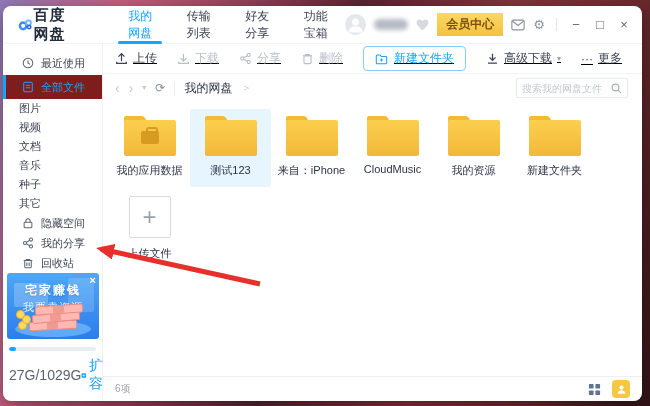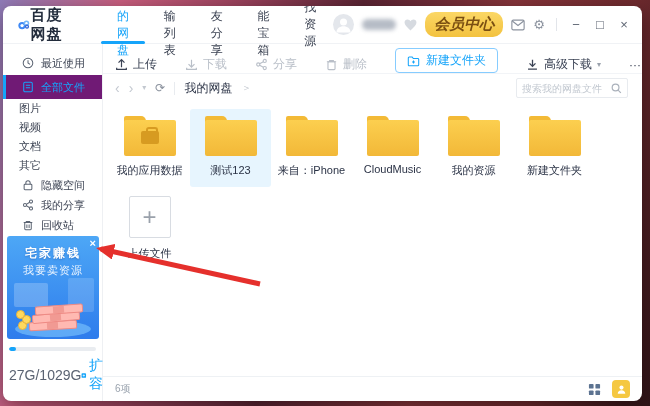--- a/index.html
+++ b/index.html
@@ -26,40 +26,40 @@
   .tab.active { color:#15a4fa; }
   .tab.active::after { content:""; position:absolute; left:50%; bottom:0;
     transform:translateX(-50%); width:44px; height:3px; background:#15a4fa;
     border-radius:2px; }
   .header-right { margin-left:auto; display:flex; align-items:center; gap:8px; }
   .avatar { width:21px; height:21px; border-radius:50%; background:#e4e7ec;
     display:flex; align-items:center; justify-content:center; overflow:hidden; }
   .name-blur { width:34px; height:11px; border-radius:6px; background:#b6bcc6;
     filter:blur(2px); }
   .member-pill { background:linear-gradient(180deg,#fbd765,#f3c23f);
-    color:#7a4f12; font-size:15px; font-weight:bold; padding:3px 9px;
-    border-radius:10px; cursor:pointer; white-space:nowrap;font-style:italic; }
+    color:#7a4f12; font-size:12px; font-weight:bold; padding:3px 9px;
+    border-radius:0; cursor:pointer; white-space:nowrap; }
   .hicon { color:#8b929e; font-size:13px; line-height:1; cursor:pointer;
     display:flex; align-items:center; }
   .vsep { width:1px; height:13px; background:#e2e5ea; margin:0 3px; }
   .winbtn { color:#5f6673; font-size:13px; width:16px; text-align:center;
     cursor:pointer; line-height:1; }
   
   .content { flex:1; display:flex; min-height:0; }
   .sidebar { width:100px; flex:0 0 100px; border-right:1px solid #eef0f3;
     display:flex; flex-direction:column; }
   .main { flex:1; display:flex; flex-direction:column; min-width:0; }
   
   .nav { padding-top:7px; }
   .side-item { display:flex; align-items:center; gap:7px; height:20px;
     padding-left:19px; font-size:11px; color:#3c4353; cursor:pointer;
     position:relative; white-space:nowrap; }
   .side-item.tall { height:24px; }
   .side-item.sub { padding-left:16px; height:19px; }
-  .side-item.active { background:#701a75; color:#15a4fa; }
+  .side-item.active { background:#7f1d1d; color:#15a4fa; }
   .side-item.active::before { content:""; position:absolute; left:0; top:0;
     bottom:0; width:3px; background:#15a4fa; }
   .side-item svg { flex:0 0 auto; }
   .ad { margin:6px 4px 4px; width:92px; height:103px; border-radius:3px;
     background:linear-gradient(180deg,#4da7f6,#2e7cec); position:relative;
     overflow:hidden; text-align:center; color:#fff; cursor:pointer; margin-top:auto; }
   .ad-close { position:absolute; top:1px; right:3px; font-size:11px;
     font-weight:bold; color:#fff; cursor:pointer; line-height:1.2; }
   .ad-title { margin-top:9px; font-size:12px; font-weight:bold;
     letter-spacing:2px; text-shadow:0 1px 2px rgba(20,60,140,.4); }
@@ -78,22 +78,22 @@
     width:11px; background:#f19a93; }
   .coin { position:absolute; width:9px; height:9px; border-radius:50%;
     background:#ffd95e; border:1px solid #e9b23a; }
   .storage { padding:4px 6px 8px; }
   .bar { height:4px; background:#e9ecf0; border-radius:2px; overflow:hidden; }
   .bar-fill { height:100%; width:8%; background:#15a4fa; border-radius:2px; }
   .storage-row { display:flex; justify-content:space-between; align-items:center;
     margin-top:6px; font-size:14px; color:#5a6372; }
   .expand { color:#15a4fa; cursor:pointer; display:flex; gap:2px; align-items:center; }
   
-  .toolbar { height:30px; flex:0 0 30px; display:flex; align-items:flex-end;
-    padding:0 12px; gap:28px; border-bottom:1px solid #f2f4f7; }
+  .toolbar { height:30px; flex:0 0 30px; display:flex; align-items:center;
+    padding:0 12px; gap:20px; border-bottom:1px solid #f2f4f7;text-decoration:underline; }
   .tool { display:flex; align-items:center; gap:5px; font-size:12px;
     color:#3a4254; cursor:pointer; white-space:nowrap; }
   .tool.disabled { color:#b9bfc8; cursor:default; }
   .newfolder-btn { display:flex; align-items:center; gap:6px; font-size:12px;
     color:#15a4fa; border:1px solid #86ccff; border-radius:4px; padding:3px 11px;
     background:#fff; cursor:pointer; white-space:nowrap; }
   .caret { font-size:8px; color:#9aa1ac; }
   
   .crumbrow { height:28px; flex:0 0 28px; display:flex; align-items:center;
     padding:0 12px; gap:9px; position:relative; }
@@ -156,21 +156,20 @@
         <circle cx="17.8" cy="15.8" r="3.6" fill="#2d63d8"></circle>
         <circle cx="17.8" cy="15.8" r="1.4" fill="#fff"></circle>
       </svg>
       <span class="app-name">百度网盘</span>
     </div>
     <div class="tabs">
       <div class="tab active">我的网盘</div>
       <div class="tab">传输列表</div>
       <div class="tab">好友分享</div>
       <div class="tab">功能宝箱</div>
-      <div class="tab">找资源</div>
     </div>
     <div class="header-right">
       <div class="avatar">
         <svg width="21" height="21" viewBox="0 0 24 24">
           <circle cx="12" cy="9" r="4" fill="#fff"></circle>
           <path d="M4 21c0-4.5 3.6-7 8-7s8 2.5 8 7" fill="#fff"></path>
         </svg>
       </div>
       <div class="name-blur"></div>
       <span class="hicon">
@@ -214,20 +213,26 @@
         <div class="side-item sub">
             <span>图片</span>
           </div>
         <div class="side-item sub">
             <span>视频</span>
           </div>
         <div class="side-item sub">
             <span>文档</span>
           </div>
         <div class="side-item sub">
+            <span>音乐</span>
+          </div>
+        <div class="side-item sub">
+            <span>种子</span>
+          </div>
+        <div class="side-item sub">
             <span>其它</span>
           </div>
         <div class="side-item">
           <svg width="12" height="12" viewBox="0 0 14 14" fill="none" stroke="#5c6573" stroke-width="1.2">
             <rect x="2.5" y="6" width="9" height="6.5" rx="1"></rect>
               <path d="M4.5 6 V4.5 a2.5 2.5 0 0 1 5 0 V6"></path>
           </svg>
           <span>隐藏空间</span>
         </div>
         <div class="side-item">

